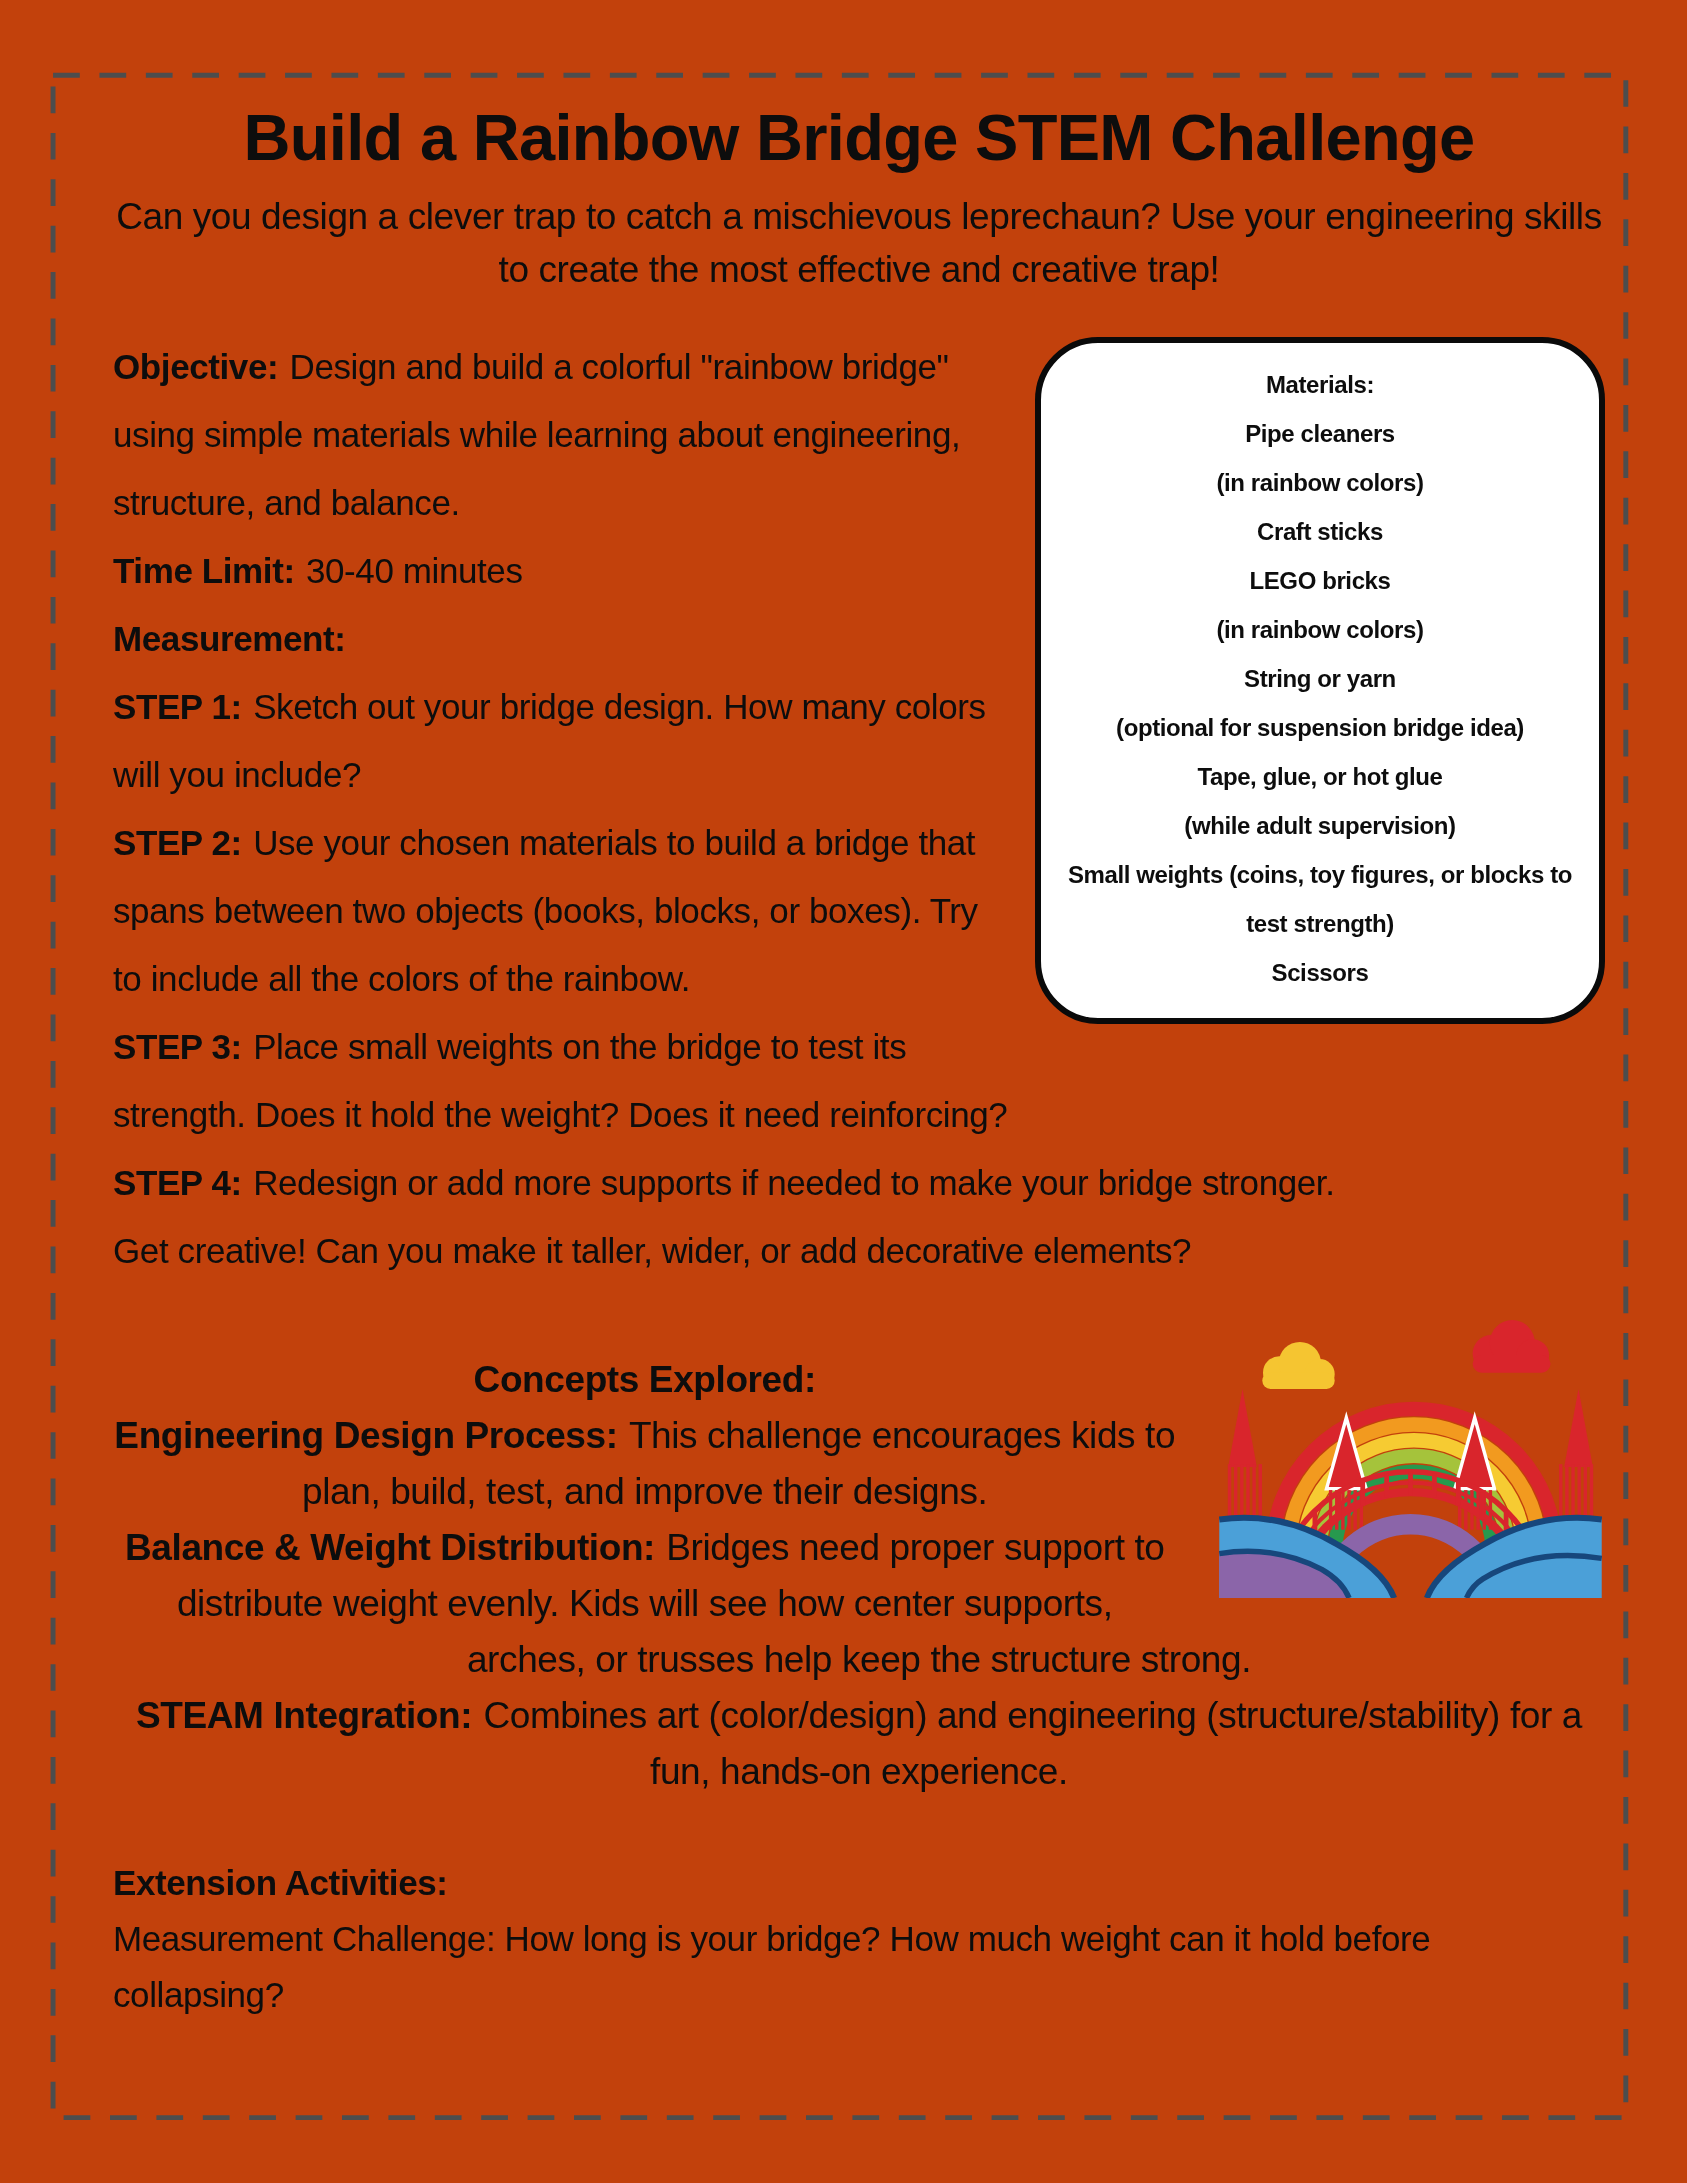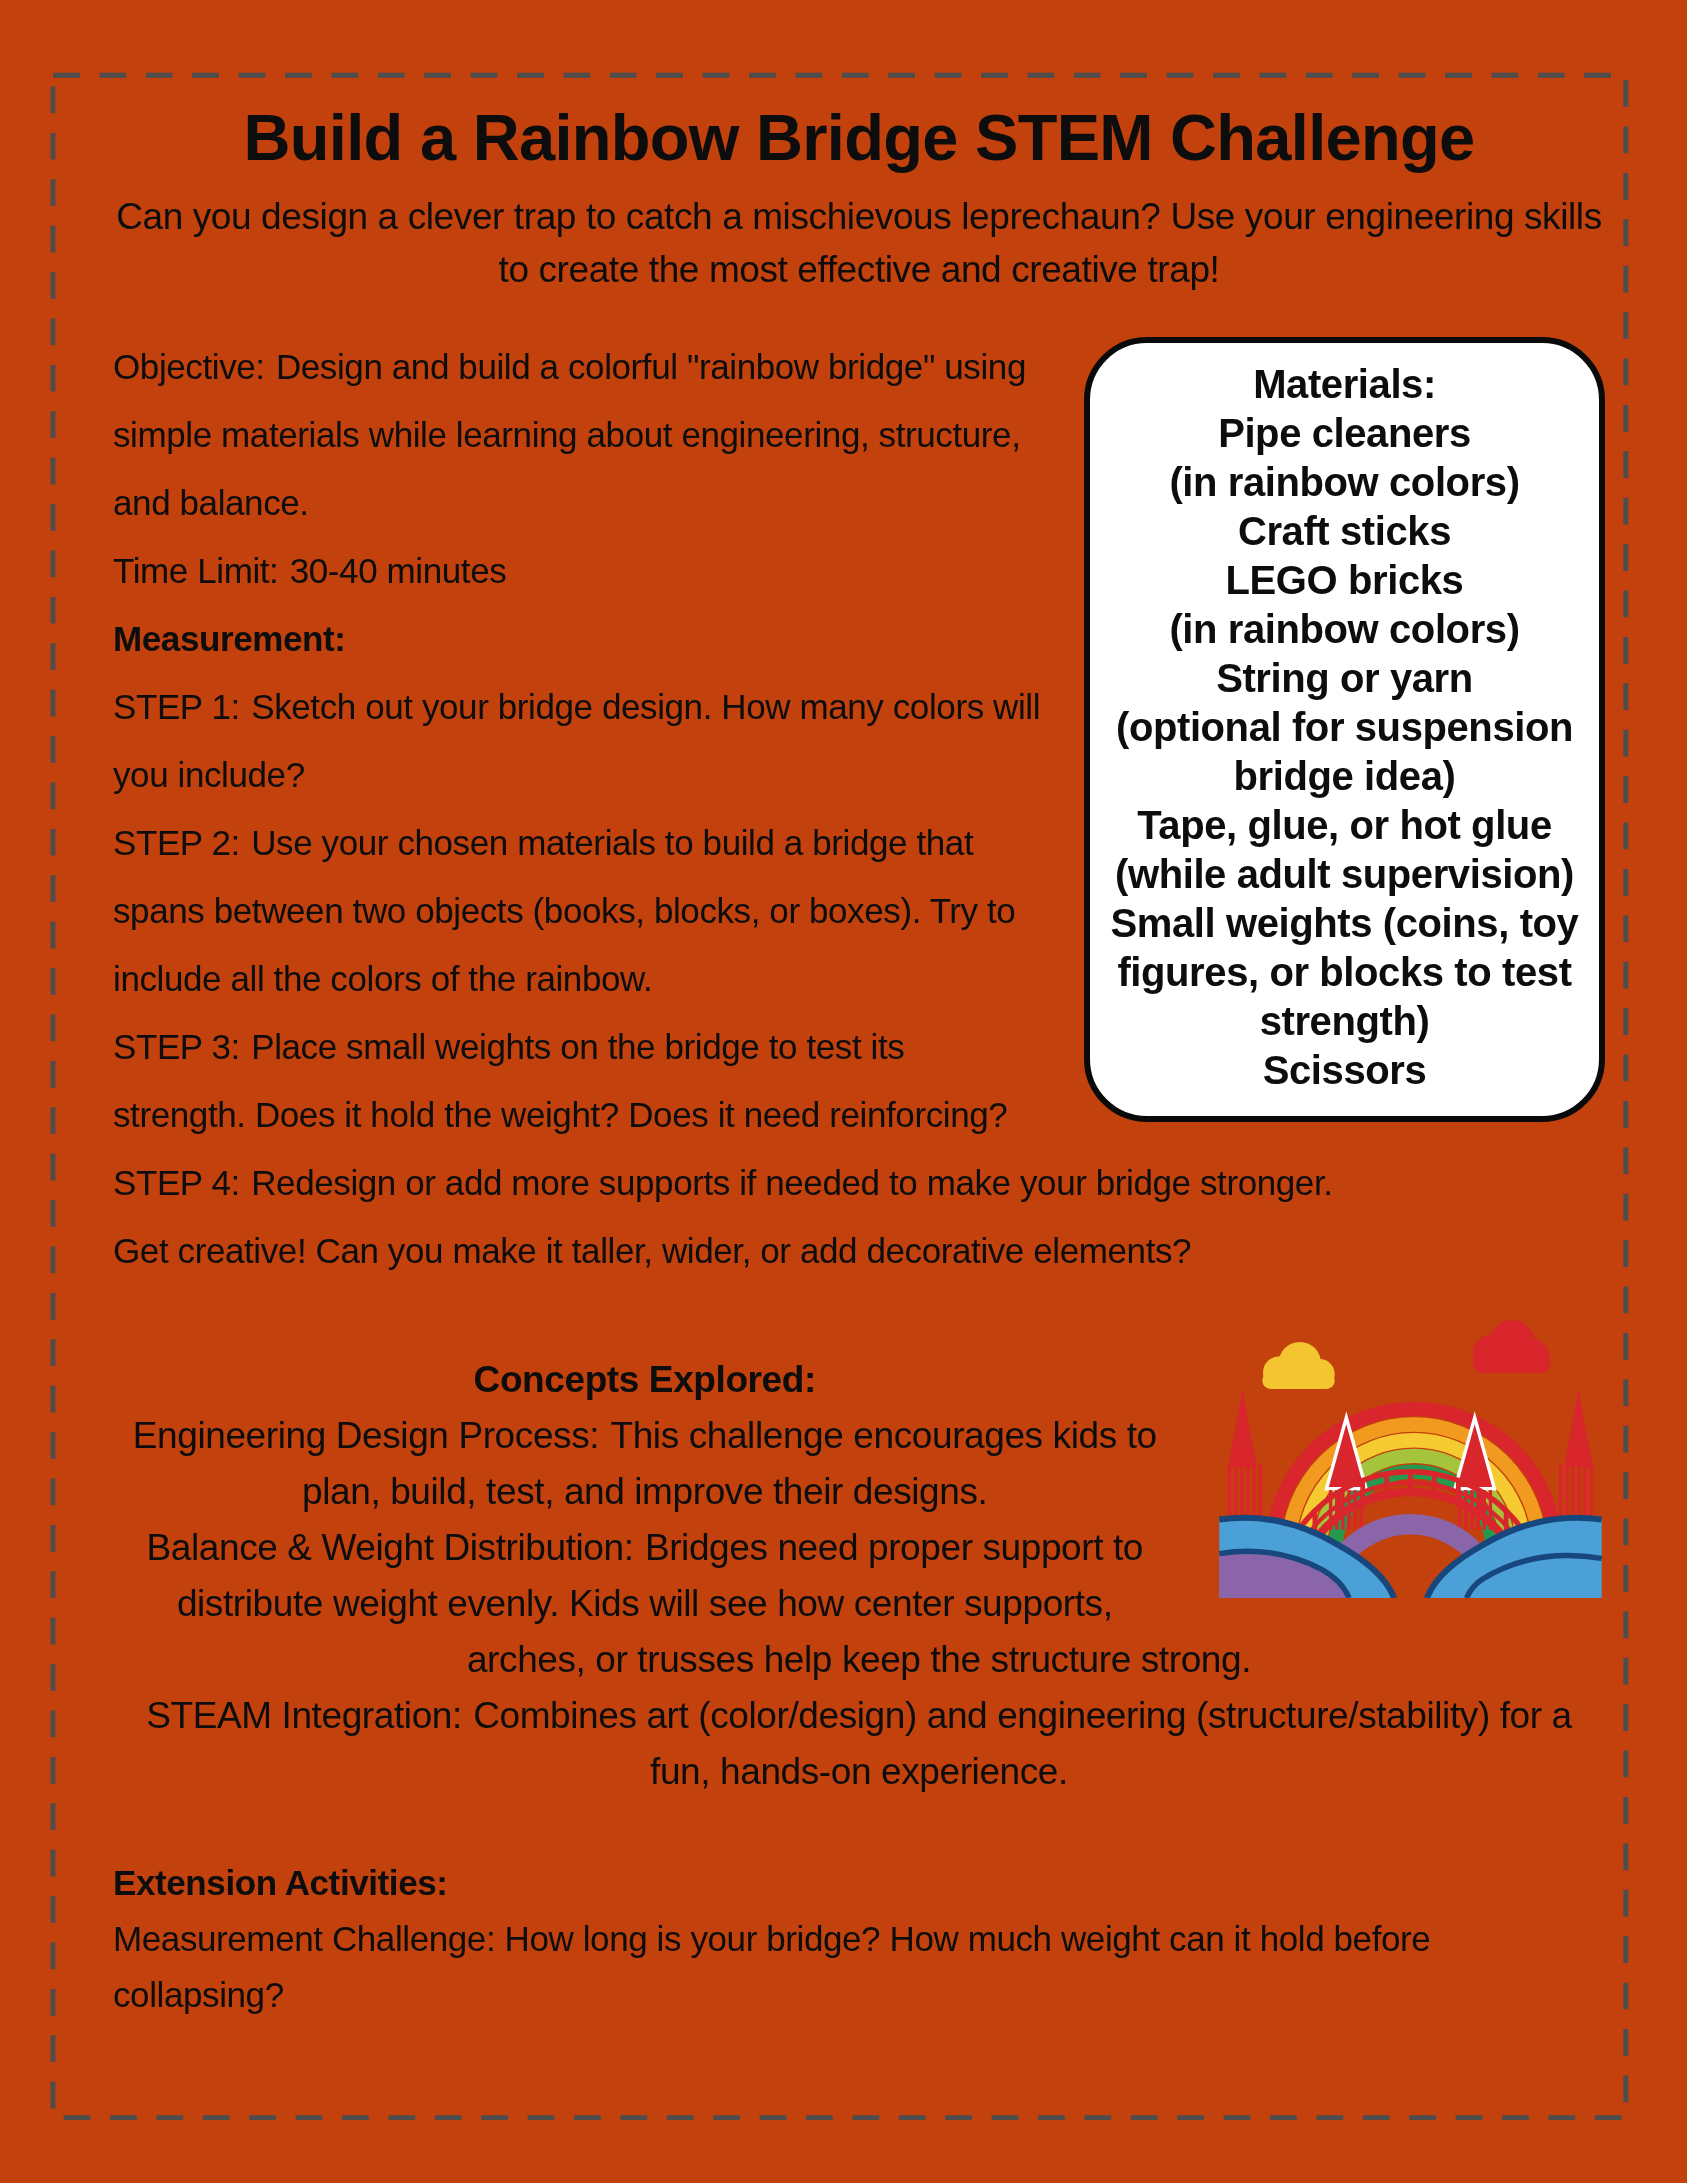--- a/index.html
+++ b/index.html
@@ -35,31 +35,31 @@
     letter-spacing: -0.7px;
   }
   p.subtitle {
     margin: 15.5px 0 0 0;
     font-size: 37px;
     line-height: 53px;
     text-align: center;
   }
   .flow { margin-top: 37px; }
   .flow p { margin: 0; font-size: 35px; line-height: 68px; }
-  .lbl { font-weight: 400; margin-right: 11.3px; }
+  .lbl { font-weight: 700; margin-right: 11.3px; }
   .materials-box {
     float: right;
-    width: 521px;
+    width: 570px;
     box-sizing: border-box;
     border: 6.3px solid #0a0a0a;
     border-radius: 63px;
     padding: 17px 15.5px 21px 15.5px;
     margin: 4.2px 0 18.3px 39px;
     text-align: center;
-    font-size: 40px;
+    font-size: 24px;
     line-height: 49px;
     font-weight: 700;
     background: #ffffff;
   }
   .concepts {
     margin-top: 67px;
     font-size: 37px;
     line-height: 56px;
     text-align: center;
   }

